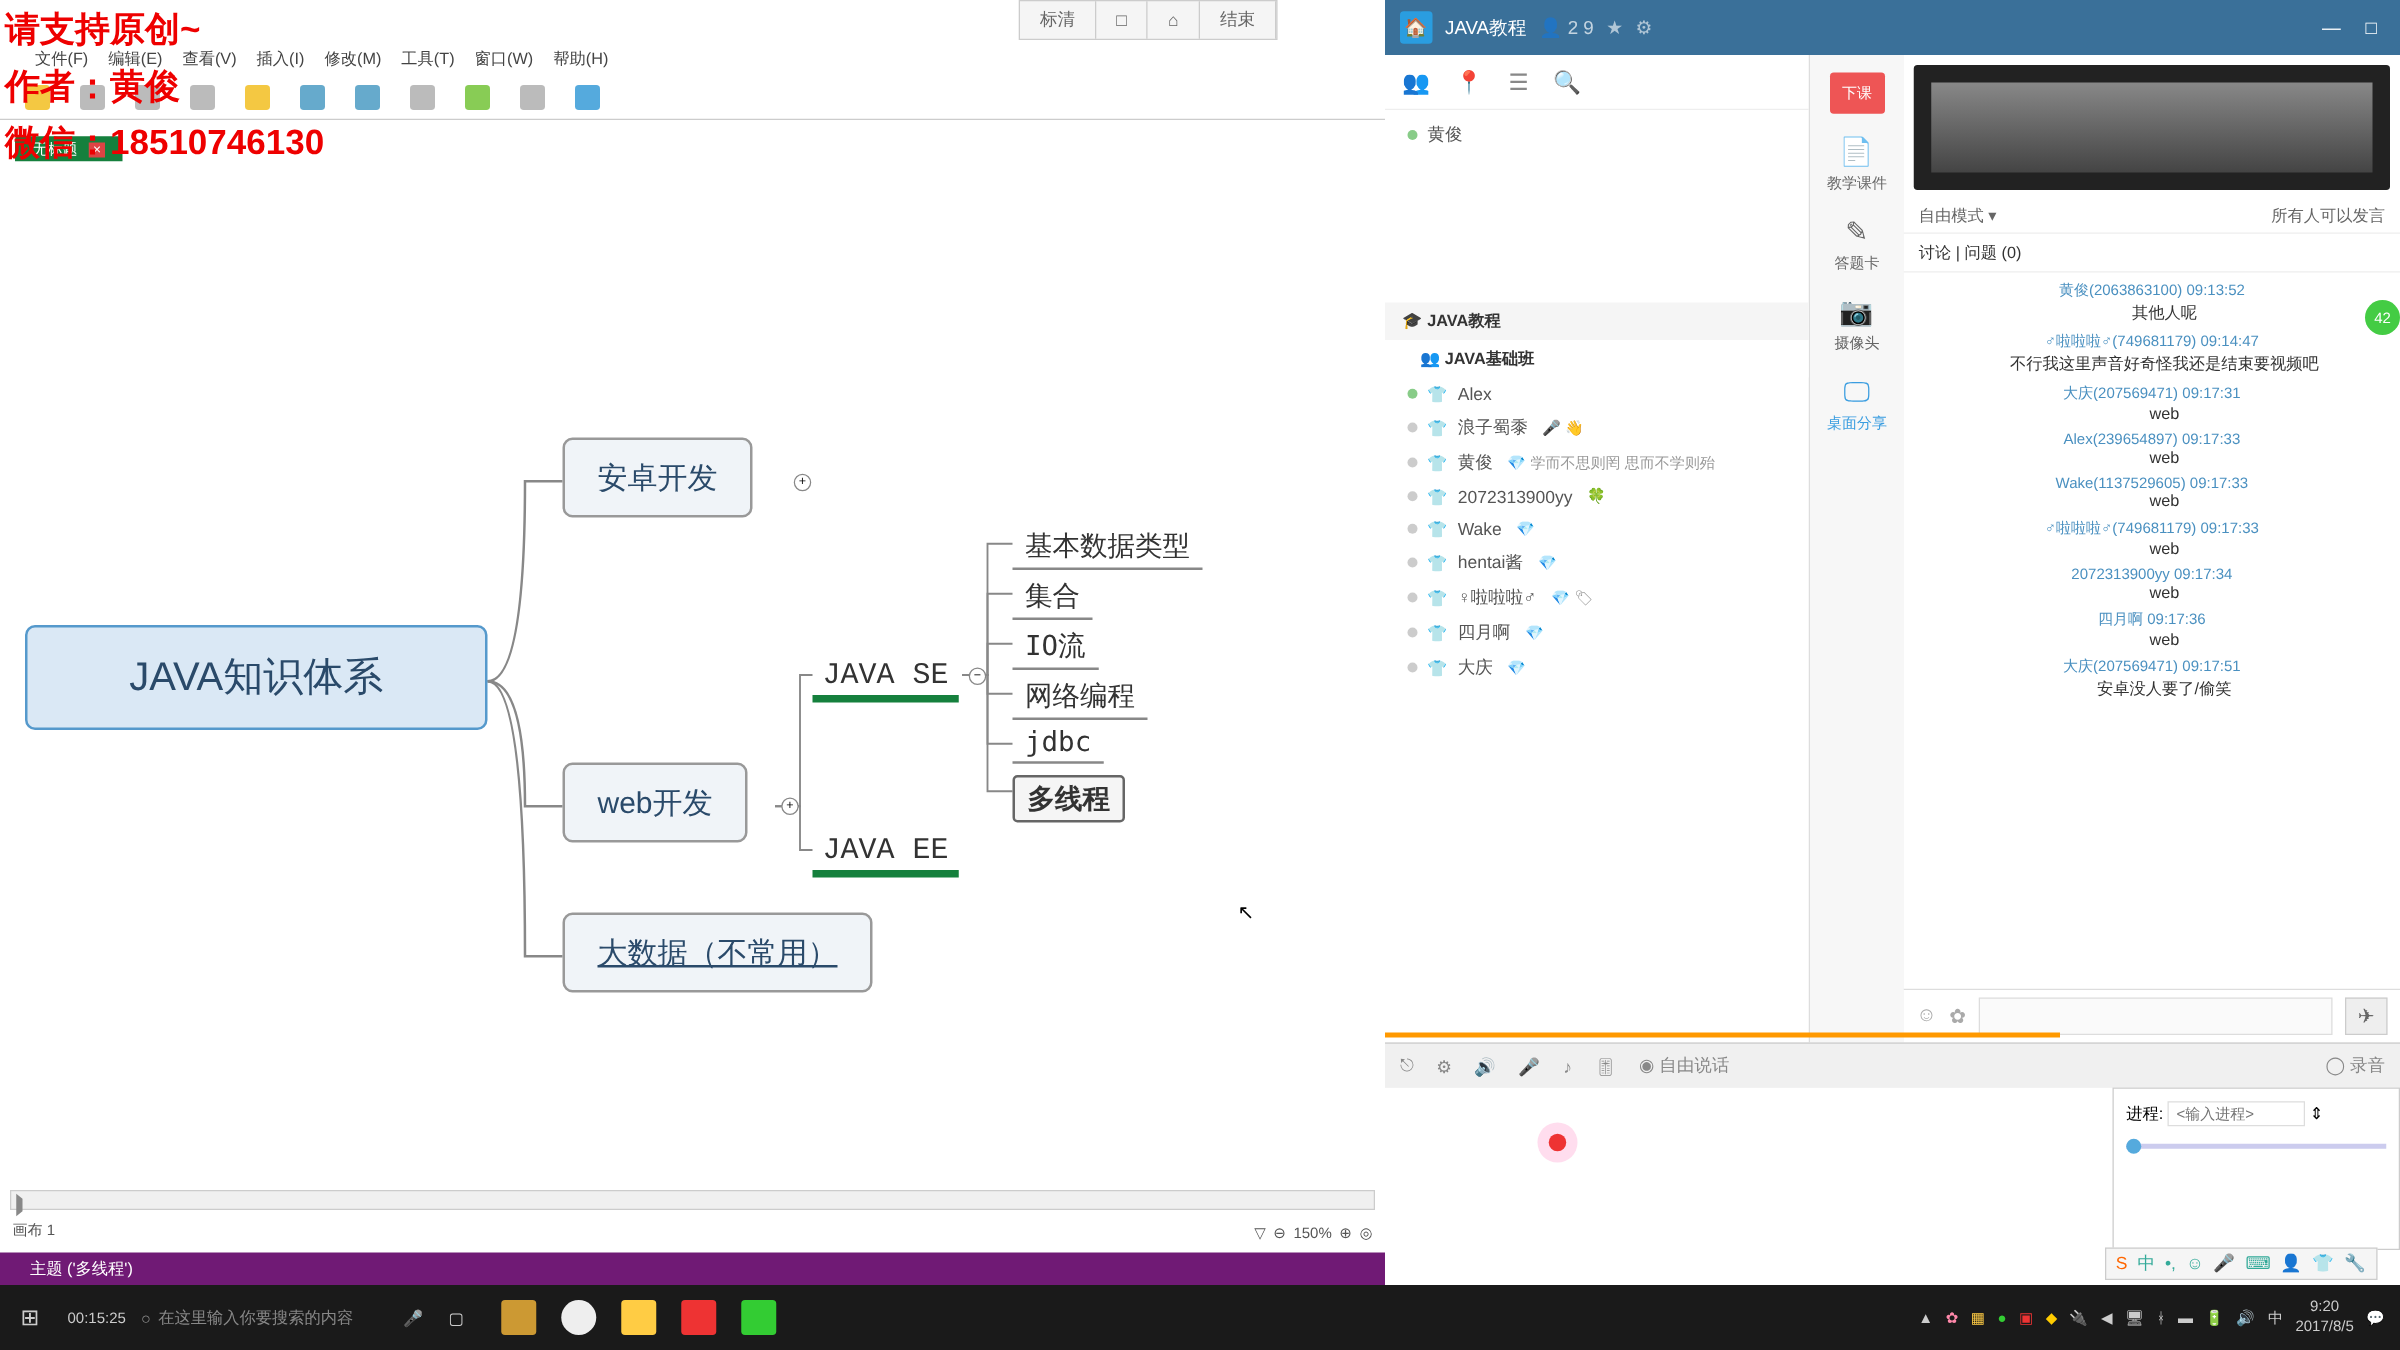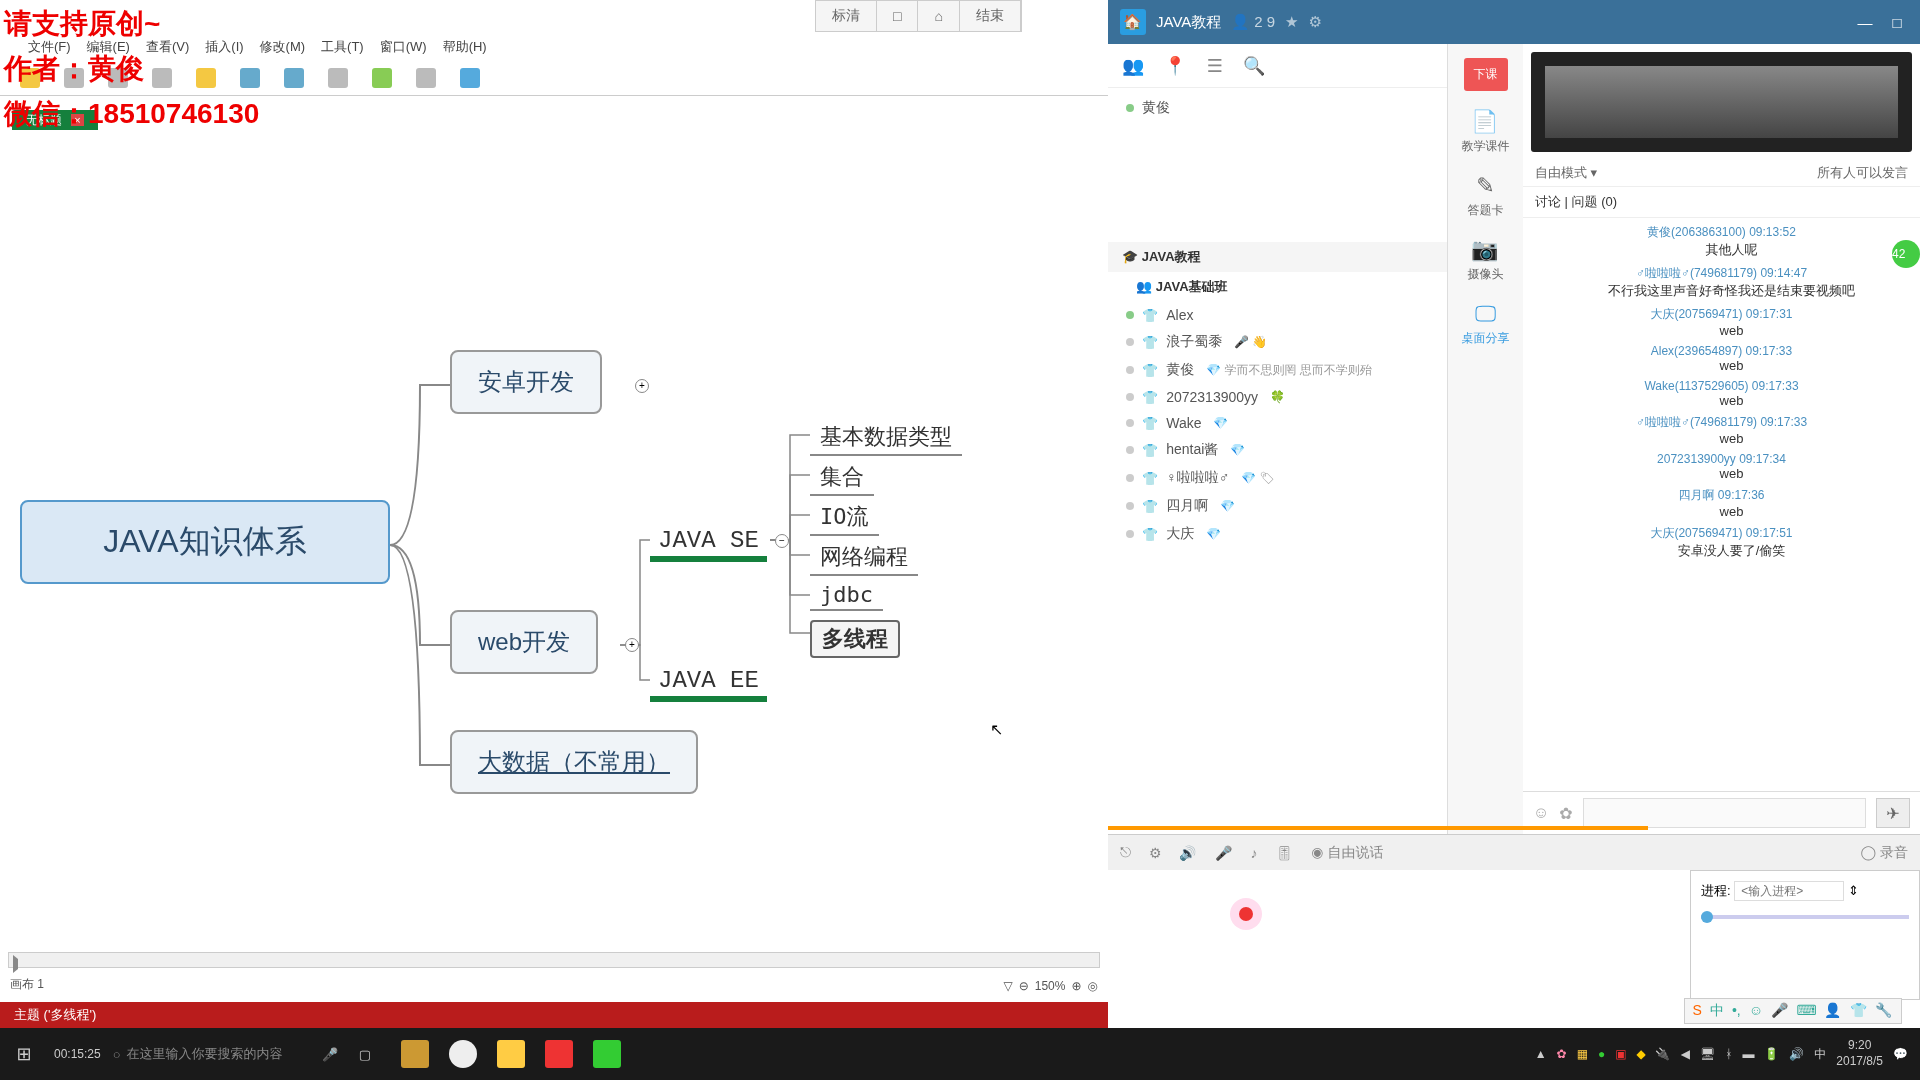--- a/index.html
+++ b/index.html
@@ -38,21 +38,21 @@
 .l4 { left: 810px; top: 410px; }
 .l5 { left: 810px; top: 450px; font-family: monospace; }
 .l6 { left: 810px; top: 490px; border: 2px solid #666; border-radius: 4px; font-weight: bold; background: #f5f5f5; }
 .expand-dot { position: absolute; width: 14px; height: 14px; border: 1px solid #888; border-radius: 50%; background: #fff; font-size: 10px; text-align: center; line-height: 12px; }
 .cursor { position: absolute; left: 990px; top: 590px; font-size: 16px; }
 
 .hscroll { position: absolute; bottom: 60px; left: 8px; right: 8px; height: 16px; background: #f0f0f0; border: 1px solid #ccc; }
 .hscroll::before { content: ""; position: absolute; left: 4px; top: 2px; width: 8px; height: 10px; border-left: 5px solid #888; border-top: 4px solid transparent; border-bottom: 4px solid transparent; }
 .footer-bar { position: absolute; bottom: 35px; left: 10px; font-size: 12px; color: #555; }
 .zoom-bar { position: absolute; bottom: 35px; right: 10px; font-size: 12px; color: #555; display: flex; align-items: center; gap: 6px; }
-.status-bar { position: absolute; bottom: 0; left: 0; right: 0; height: 26px; background: #b91c1c; color: #fff; font-size: 13px; padding: 4px 14px; }
+.status-bar { position: absolute; bottom: 0; left: 0; right: 0; height: 26px; background: #701a75; color: #fff; font-size: 13px; padding: 4px 24px; }
 
 
 .qq-panel { position: absolute; left: 1108px; top: 0; right: 0; height: 870px; background: #eaeaea; display: flex; flex-direction: column; }
 .qq-title { height: 44px; background: #3a7099; color: #fff; display: flex; align-items: center; padding: 0 12px; font-size: 15px; gap: 10px; }
 .qq-title .home { width: 26px; height: 26px; background: #2a9de0; border-radius: 3px; display: flex; align-items: center; justify-content: center; }
 .qq-title .spacer { flex: 1; }
 .qq-title .wctrl { width: 22px; text-align: center; cursor: pointer; }
 
 .qq-body { flex: 1; display: flex; }
 .member-col { width: 340px; background: #fff; border-right: 1px solid #ddd; display: flex; flex-direction: column; }
@@ -80,21 +80,21 @@
 .chat-tabs { padding: 6px 12px; font-size: 13px; color: #333; border-bottom: 1px solid #eee; }
 .chat-log { flex: 1; padding: 6px 12px; font-size: 13px; overflow: auto; text-align: center; }
 .msg { margin-bottom: 6px; }
 .msg .who { color: #4a90c0; font-size: 12px; }
 .msg .txt { color: #333; padding-left: 20px; }
 .chat-input-bar { border-top: 1px solid #ddd; padding: 6px 10px; display: flex; align-items: center; gap: 10px; }
 .chat-input-bar .emoji { font-size: 16px; color: #aaa; }
 .chat-input { flex: 1; height: 30px; border: 1px solid #ddd; background: #fafafa; }
 .send { width: 34px; height: 30px; background: #eee; border: 1px solid #ccc; display: flex; align-items: center; justify-content: center; font-size: 16px; color: #666; }
 
-.bubble { position: absolute; right: 0; top: 240px; width: 28px; height: 28px; background: #4c4; border-radius: 50%; color: #fff; font-size: 12px; text-align: left; line-height: 28px; }
+.bubble { position: absolute; right: 0; top: 240px; width: 28px; height: 28px; background: #4c4; border-radius: 50%; color: #fff; font-size: 12px; text-align: center; line-height: 28px; }
 
 .qq-bottom { height: 36px; border-top: 1px solid #ccc; background: #f0f0f0; display: flex; align-items: center; padding: 0 12px; gap: 18px; color: #888; font-size: 14px; }
 .qq-bottom .spacer { flex: 1; }
 .orange-bar { position: absolute; left: 1108px; top: 826px; width: 540px; height: 4px; background: #f90; }
 .rec-dot { position: absolute; left: 1230px; top: 898px; width: 32px; height: 32px; background: #fde; border-radius: 50%; display: flex; align-items: center; justify-content: center; }
 .rec-dot::after { content: ""; width: 14px; height: 14px; background: #e33; border-radius: 50%; }
 
 
 .proc-panel { position: absolute; right: 0; top: 870px; width: 230px; height: 130px; background: #fff; border: 1px solid #ccc; padding: 10px; font-size: 13px; }
 .proc-panel input { border: 1px solid #ddd; padding: 2px 6px; width: 110px; font-size: 12px; color: #7f1d1d; }

